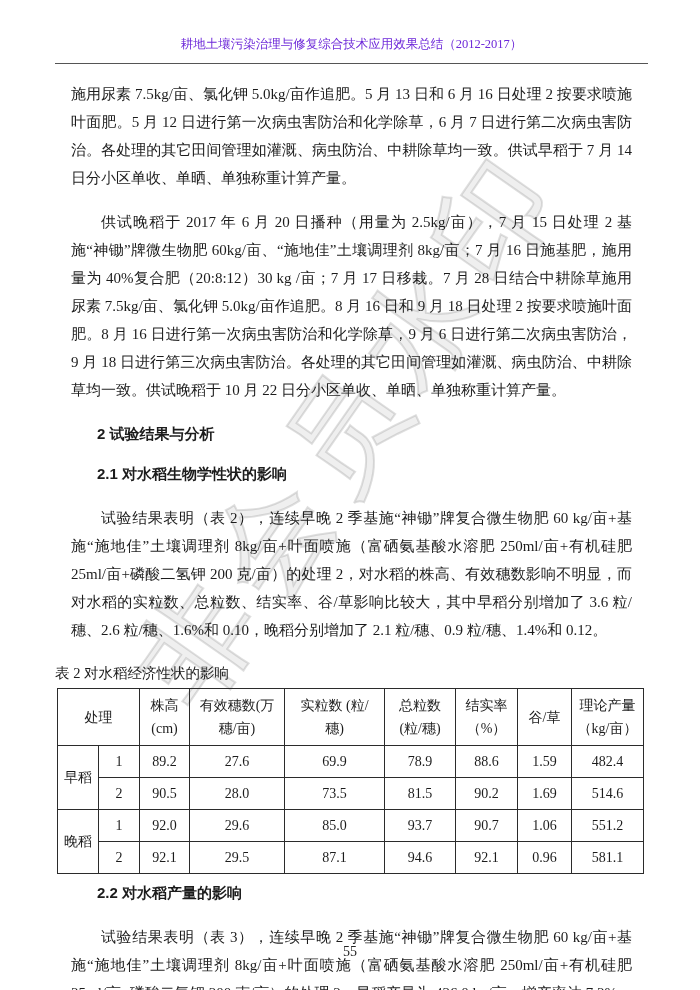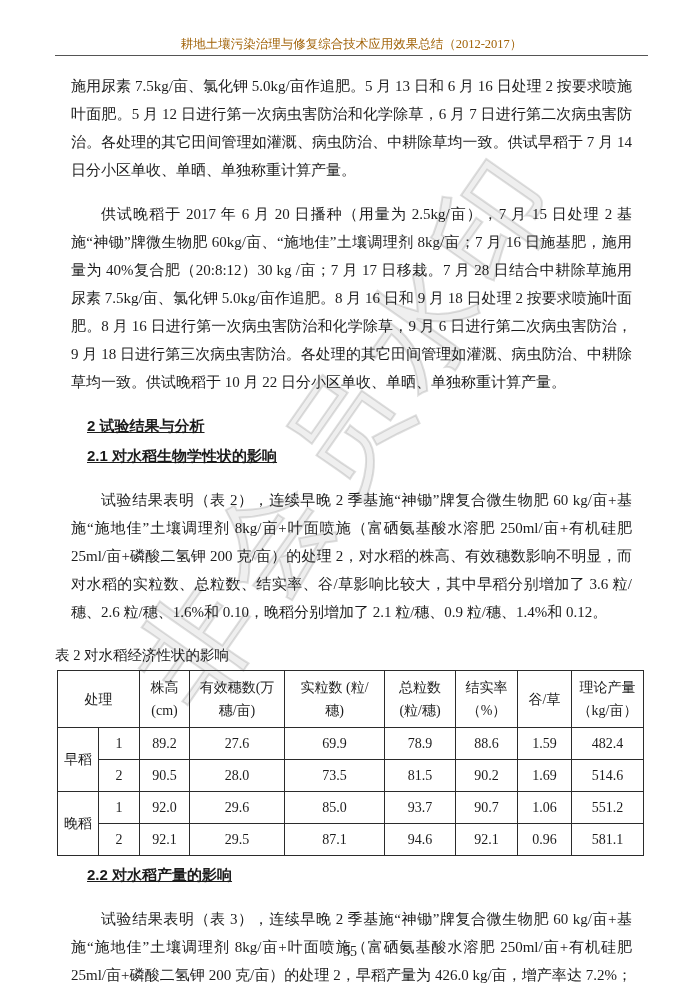--- a/index.html
+++ b/index.html
@@ -4,27 +4,27 @@
 <style>
   html,body{margin:0;padding:0;}
   body{width:700px;height:990px;background:#ffffff;overflow:hidden;
        font-family:"Liberation Serif","DejaVu Serif",serif;color:#1c1c1c;}
   .page{position:relative;width:700px;height:990px;box-sizing:border-box;
         padding:36px 52px 0 55px;background:#fff;}
   .watermark{position:absolute;left:10px;top:350px;width:680px;text-align:center;
         font-size:115px;letter-spacing:14px;white-space:nowrap;
         color:rgba(145,145,145,0.14);-webkit-text-stroke:2px rgba(130,130,130,0.26);
         transform:rotate(-55deg);pointer-events:none;z-index:0;}
-  .header{position:relative;z-index:1;text-align:center;font-size:12.5px;color:#a16207;
-        padding-bottom:2px;border-bottom:1px solid #555;}
+  .header{position:relative;z-index:1;text-align:center;font-size:12.5px;color:#6d28d9;
+        padding-bottom:10px;border-bottom:1px solid #555;}
   .content{position:relative;z-index:1;margin-top:13px;}
   .body-text{margin:16px;font-size:15px;line-height:28px;text-align:justify;}
   .indent{text-indent:2em;}
-  .heading{margin:2px;font-size:15px;line-height:28px;font-weight:bold;text-indent:2em;
-        font-family:"Liberation Sans","DejaVu Sans",sans-serif;text-decoration:underline;}
+  .heading{margin:12px;font-size:15px;line-height:28px;font-weight:bold;text-indent:2em;
+        font-family:"Liberation Sans","DejaVu Sans",sans-serif;}
   .table-caption{margin:4px 0 0 0;text-align:left;font-size:14.5px;line-height:26px;}
   table.data-table{border-collapse:collapse;table-layout:fixed;width:586px;
         margin:2px 0 0 2px;background:transparent;}
   .data-table th,.data-table td{border:1px solid #2b2b2b;text-align:center;
         font-size:14px;font-weight:normal;padding:0 2px;overflow:hidden;}
   .data-table th{height:56px;line-height:23px;vertical-align:middle;}
   .data-table td{height:31px;}
   .hl{display:block;}
   .hl:empty{display:none;}
   .h22{margin-top:5px;}

